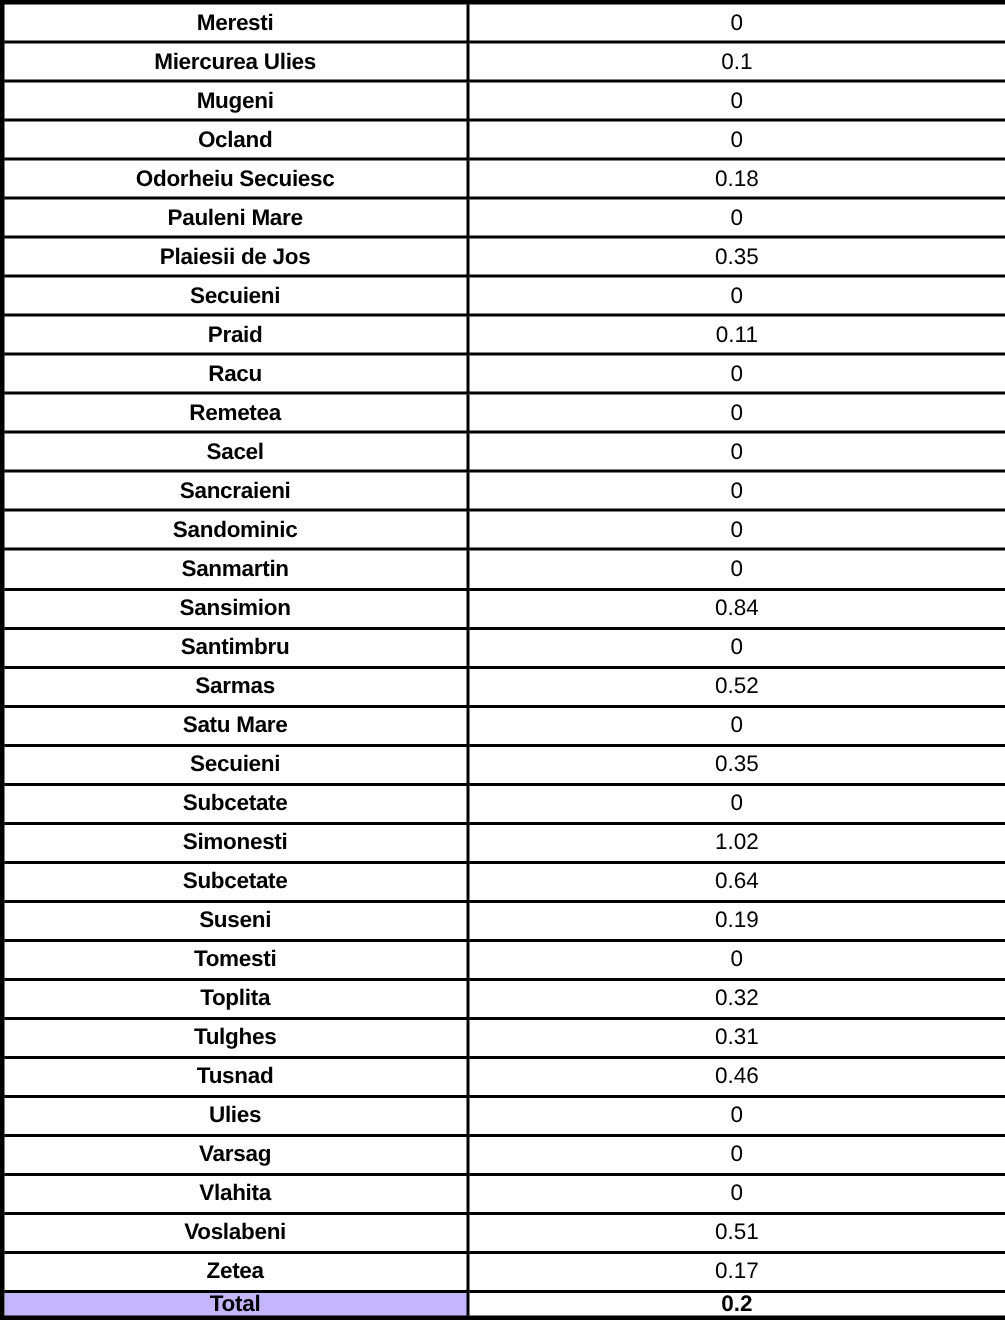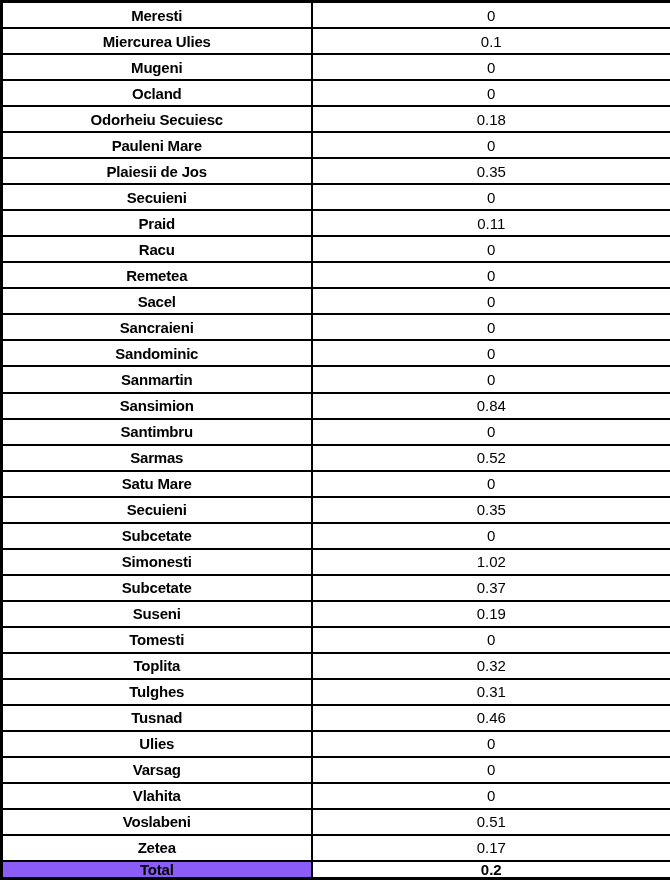--- a/index.html
+++ b/index.html
@@ -143,21 +143,21 @@
         <tr>
           <td class="locality-cell">Subcetate</td>
           <td class="value-cell">0</td>
         </tr>
         <tr>
           <td class="locality-cell">Simonesti</td>
           <td class="value-cell">1.02</td>
         </tr>
         <tr>
           <td class="locality-cell">Subcetate</td>
-          <td class="value-cell">0.37</td>
+          <td class="value-cell">0.64</td>
         </tr>
         <tr>
           <td class="locality-cell">Suseni</td>
           <td class="value-cell">0.19</td>
         </tr>
         <tr>
           <td class="locality-cell">Tomesti</td>
           <td class="value-cell">0</td>
         </tr>
         <tr>
@@ -188,18 +188,18 @@
           <td class="locality-cell">Voslabeni</td>
           <td class="value-cell">0.51</td>
         </tr>
         <tr>
           <td class="locality-cell">Zetea</td>
           <td class="value-cell">0.17</td>
         </tr>
       </tbody>
     <tfoot>
       <tr class="total-row">
-        <td class="locality-cell total-label-cell" style="background-color: #8b5cf6;">Total</td>
+        <td class="locality-cell total-label-cell" style="background-color: #c4b5fd;">Total</td>
         <td class="value-cell total-value-cell">0.2</td>
       </tr>
     </tfoot>
   </table>
 </div>
 
 </body></html>

